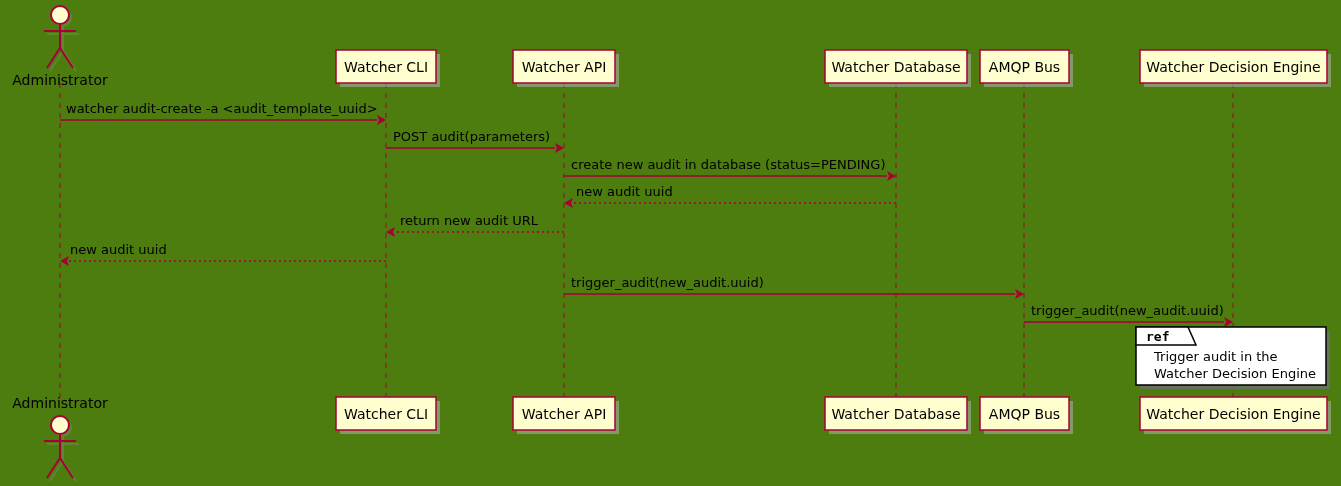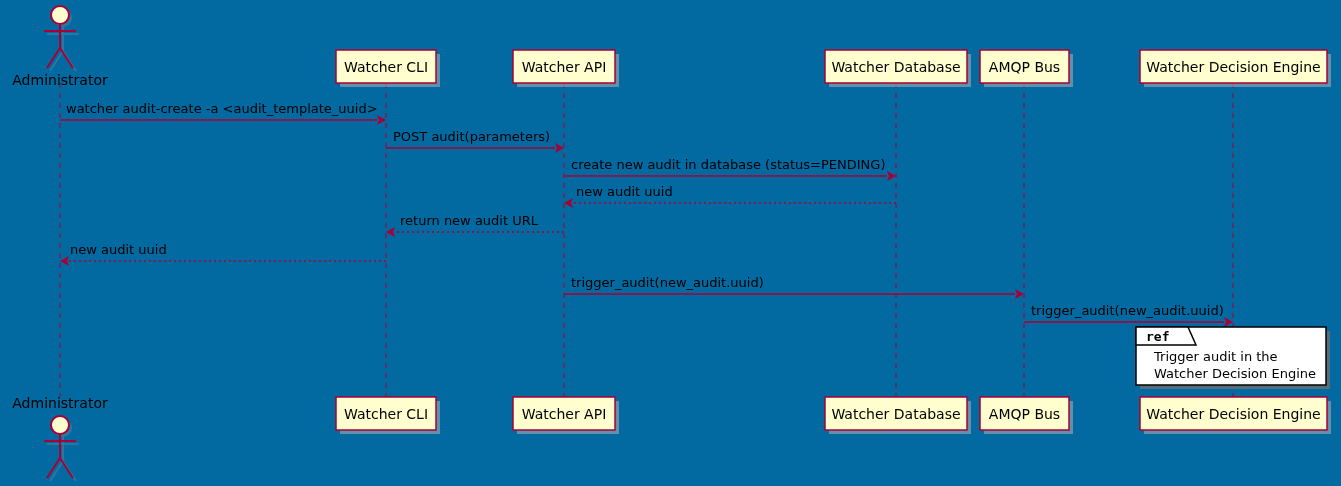--- a/index.html
+++ b/index.html
@@ -9,21 +9,21 @@
     background: #FFFFFF;
   }
   body {
     font-family: "DejaVu Sans", sans-serif;
   }
   #diagram-root {
     position: relative;
     width: 1341px;
     height: 486px;
     overflow: hidden;
-    background: #0369a1;
+    background: #4d7c0f;
   }
   #diagram-svg {
     position: absolute;
     left: 0;
     top: 0;
   }
   .pu-label {
     font-family: "DejaVu Sans", sans-serif;
     font-size: 13px;
     fill: #000000;

